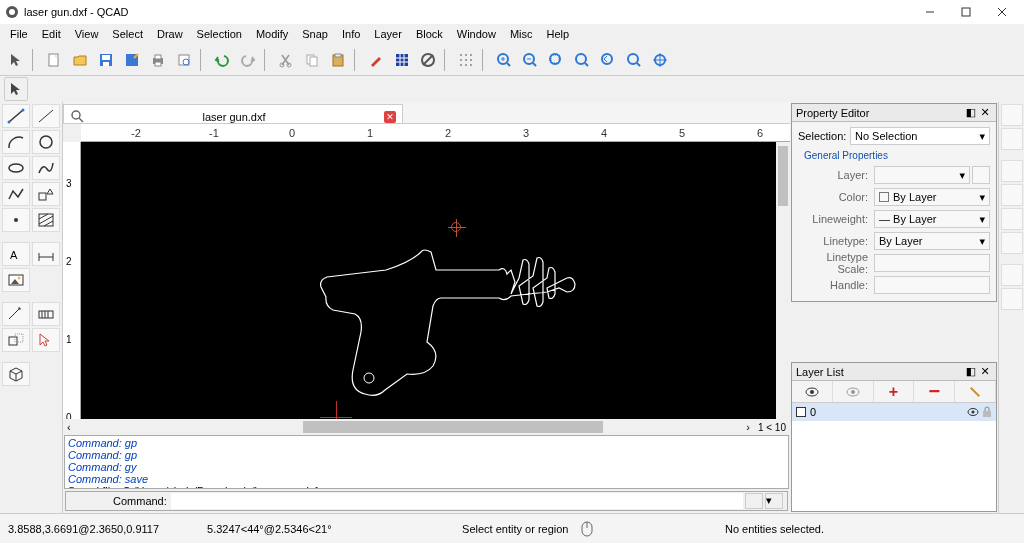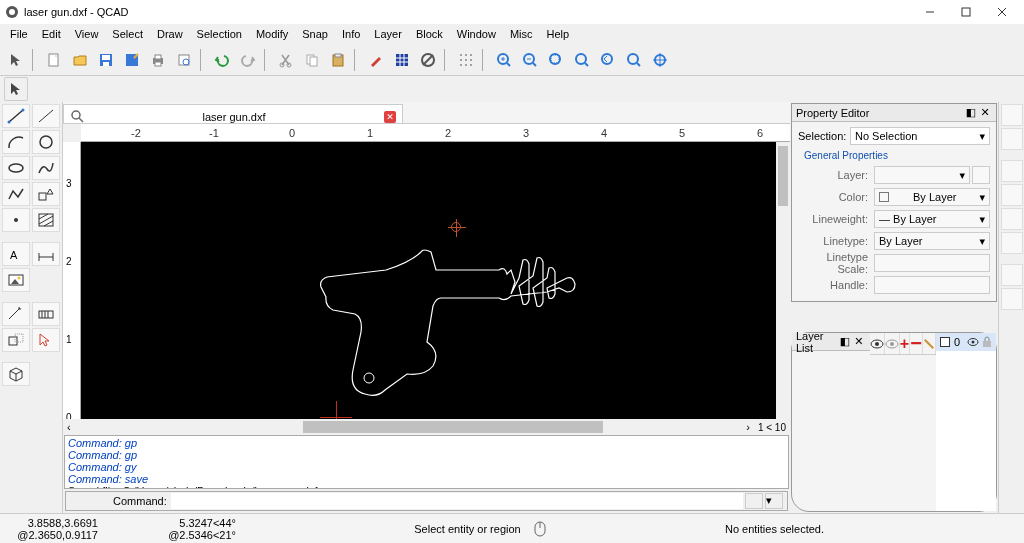--- a/index.html
+++ b/index.html
@@ -43,31 +43,31 @@
   .cmd-input { flex:1; border:none; outline:none; height:16px;}
   .cmd-sm { width:18px; height:16px; border:1px solid #ccc; margin-left:2px;}
   .right-col { width: 208px; display:flex; flex-direction:column; background:#f0f0f0;}
   .panel { border:1px solid #999; margin:1px; background:#f4f4f4;}
   .panel-header { height:18px; display:flex; align-items:center; padding:0 4px; background:#eaeaea; border-bottom:1px solid #bbb;}
   .panel-header .t { flex:1;}
   .panel-header .pbtn { width:14px; height:14px; display:flex;align-items:center;justify-content:center;}
   .prop-body { padding:4px 6px; }
   .prop-row { display:flex; align-items:center; height:20px; margin-bottom:2px;}
   .prop-row .plbl { width:76px; text-align:right; color:#666; padding-right:6px;}
-  .prop-row .pval { flex:1; height:18px; border:1px solid #ccc; background:#f8f8f8; padding:1px 4px; display:flex; align-items:center; font-size:10px;gap:20px;}
+  .prop-row .pval { flex:1; height:18px; border:1px solid #ccc; background:#f8f8f8; padding:1px 4px; display:flex; align-items:center; font-size:10px;}
   .group-lbl { color:#1050b0; margin:4px 0 4px 6px; font-size:10px;}
   .layer-tools { display:flex; height:22px; border-bottom:1px solid #ccc;}
   .layer-tools > div { flex:1; display:flex; align-items:center; justify-content:center; border-right:1px solid #ddd;}
   .layer-list { flex:1; background:#fff; min-height:100px;}
   .layer-row { height:18px; display:flex; align-items:center; padding:0 4px; gap:4px; background:#d8e6f8;}
   .layer-row .sq { width:10px;height:10px; border:1px solid #333; background:#fff;}
   .far-right { width:26px; background:#f0f0f0; display:flex; flex-direction:column; gap:2px; padding:2px; border-left:1px solid #ccc;}
   .fr-btn { width:22px; height:22px; border:1px solid #ddd; background:#f8f8f8;}
   .status { height:30px; display:flex; align-items:center; padding:2px 8px; background:#f4f4f4; border-top:1px solid #ccc; gap:12px; font-size:11px;}
-  .status .cell { display:flex; flex-direction:column; line-height:12px; min-width:90px;align-items:flex-end;}
+  .status .cell { display:flex; flex-direction:row; line-height:12px; min-width:90px;align-items:flex-end;}
   .status .spacer { flex:1; }
   svg { display:block; }
   .doc-icon { width:14px; height:14px; }
   .scrv { position:absolute; right:0; top:0; bottom:0; width:14px; background:#f0f0f0;}
   .scrv .thumby { position:absolute; width:10px; left:2px; top:4px; height:60px; background:#c0c0c0;}
   .plus { color:#d02020; font-size:16px; font-weight:bold;}
   .minus { color:#d02020; font-size:20px; font-weight:bold;}
   .pencil { transform:rotate(45deg); width:12px;height:2px; background:#c89030;}
 </style>
 </head>
@@ -561,21 +561,21 @@
           </div>
         <div class="prop-row">
             <span class="plbl">Handle:</span>
             <div class="pval"></div>
           </div>
       </div>
     </div>
 
     <div style="flex:1"></div>
 
-    <div class="panel" style="height:180px; display:flex; flex-direction:row;border-radius:18px;">
+    <div class="panel" style="height:150px; display:flex; flex-direction:column;">
       <div class="panel-header">
         <span class="t">Layer List</span>
         <span class="pbtn">◧</span>
         <span class="pbtn">✕</span>
       </div>
       <div class="layer-tools">
         <div>
             <svg width="14" height="14">
               <ellipse cx="7" cy="7" rx="6" ry="4" fill="none" stroke="#333"></ellipse>
               <circle cx="7" cy="7" r="2" fill="#333"></circle>

